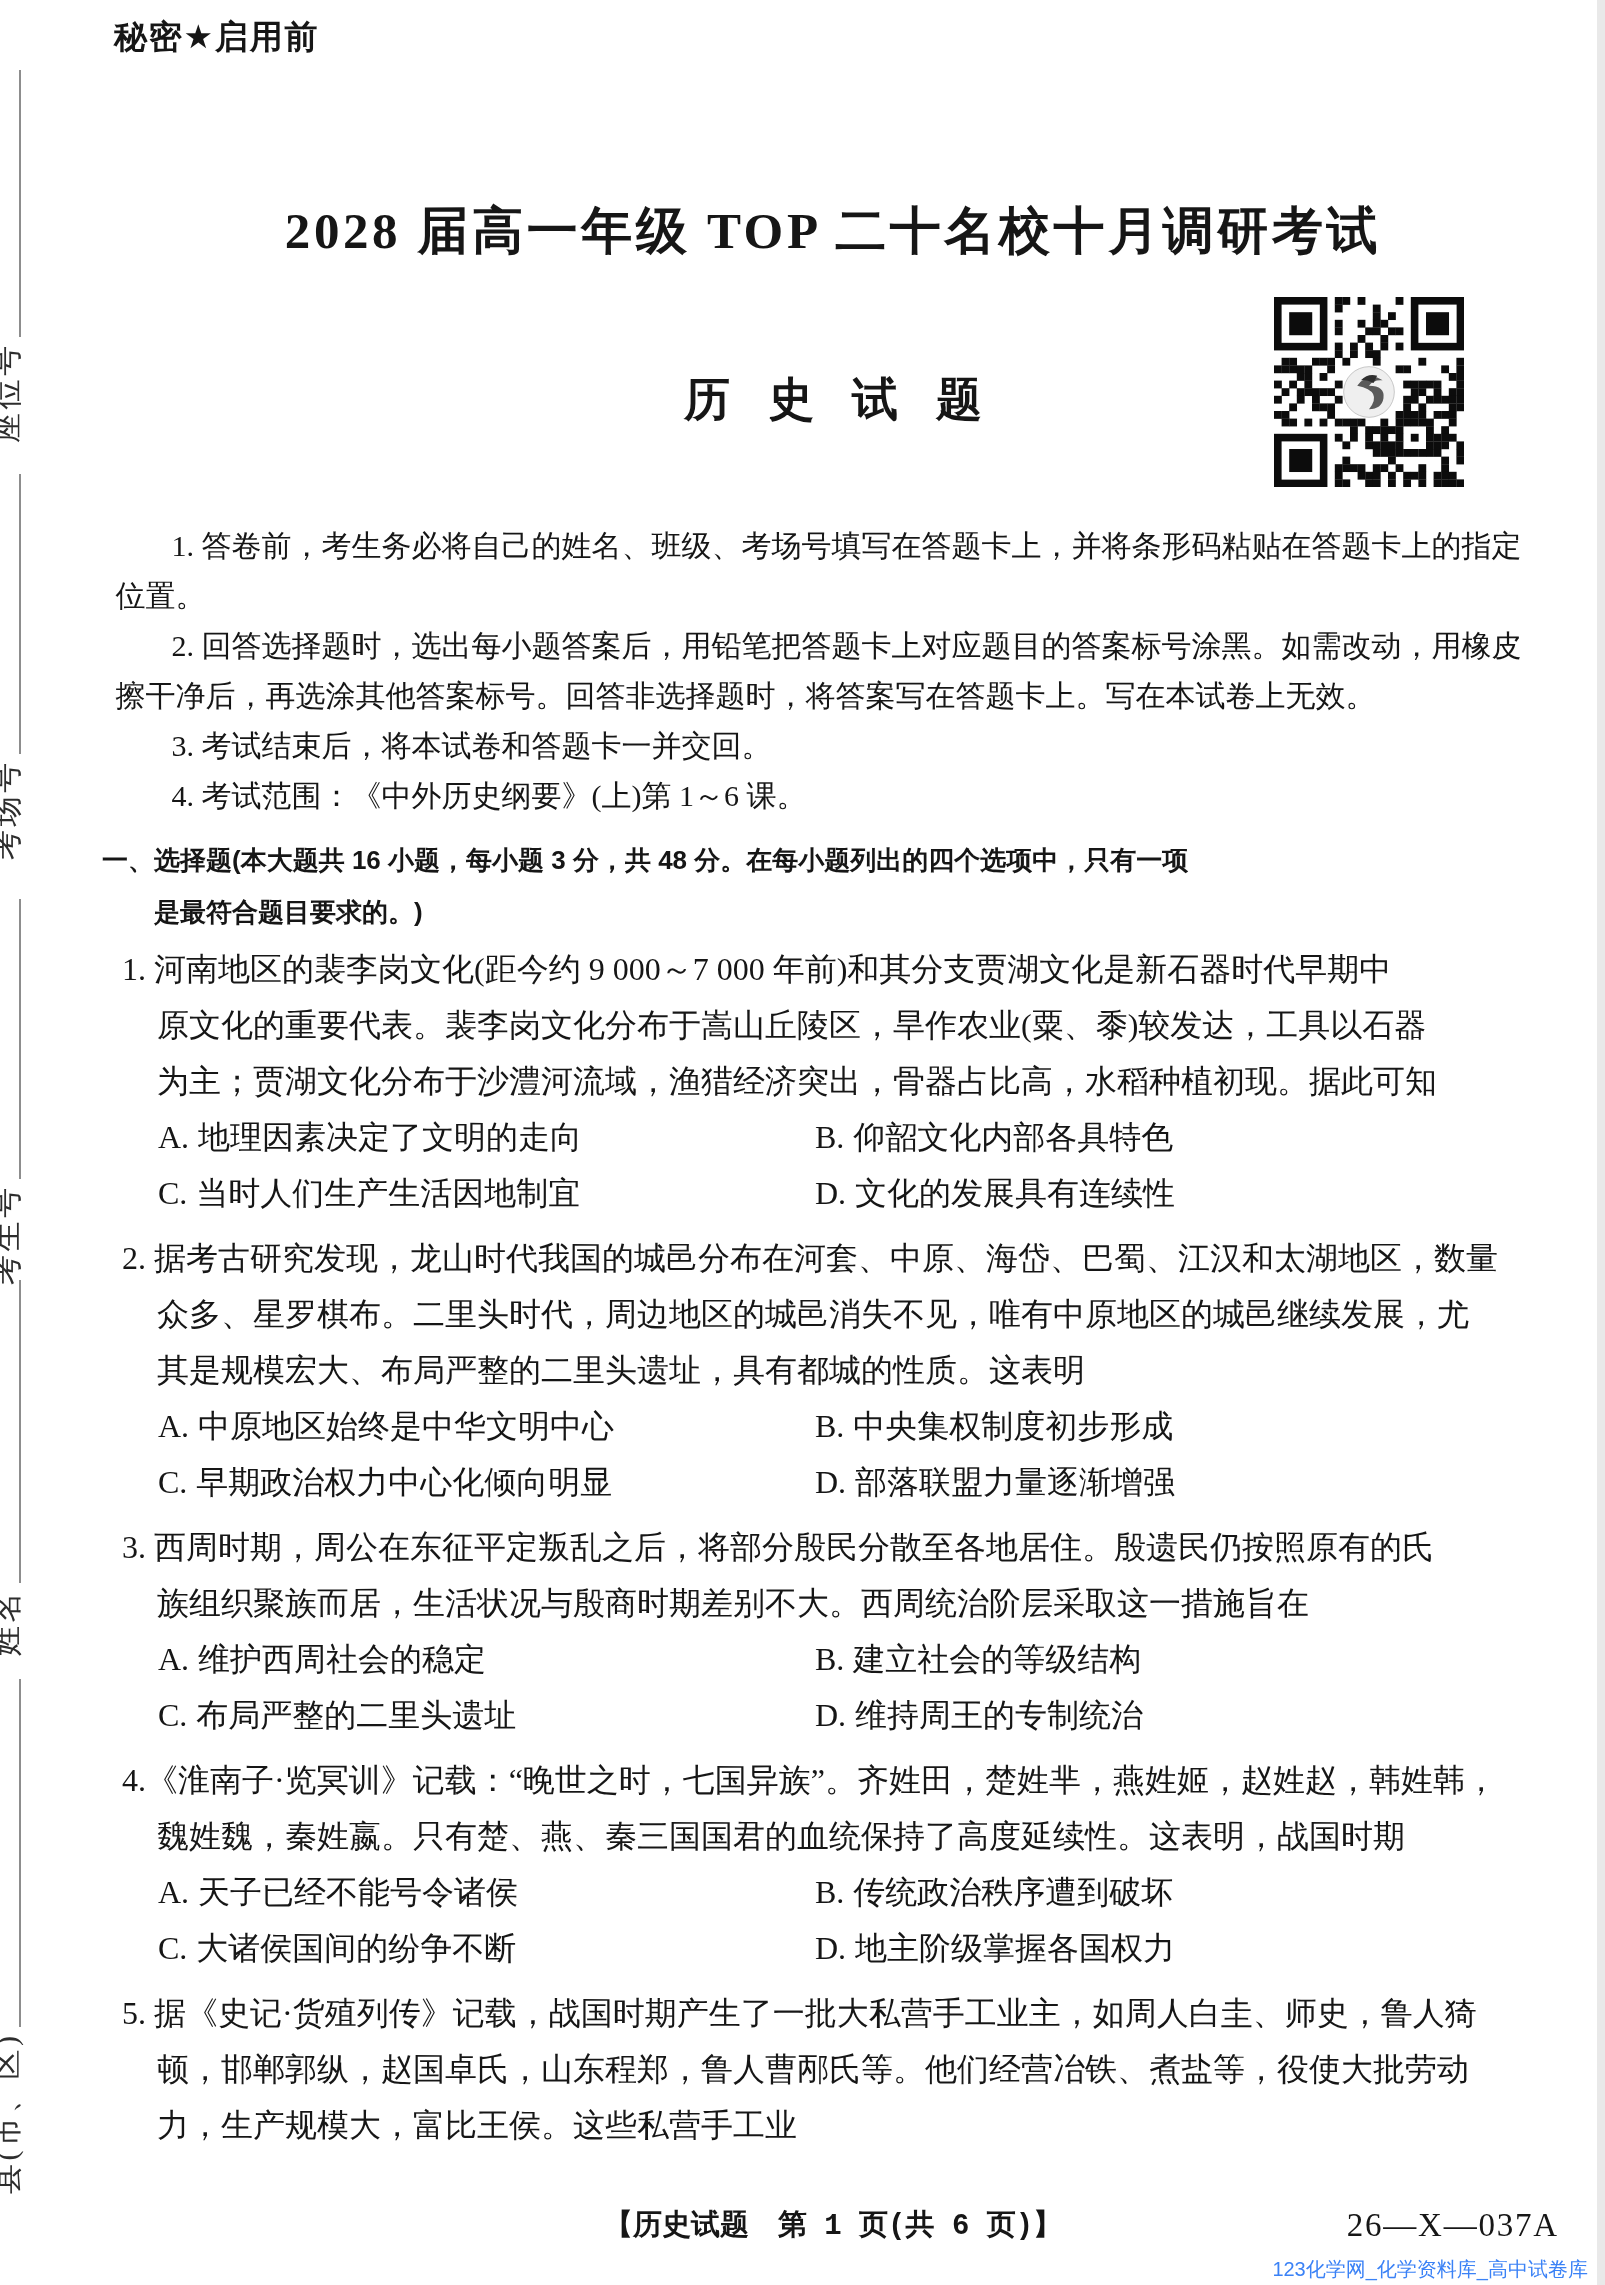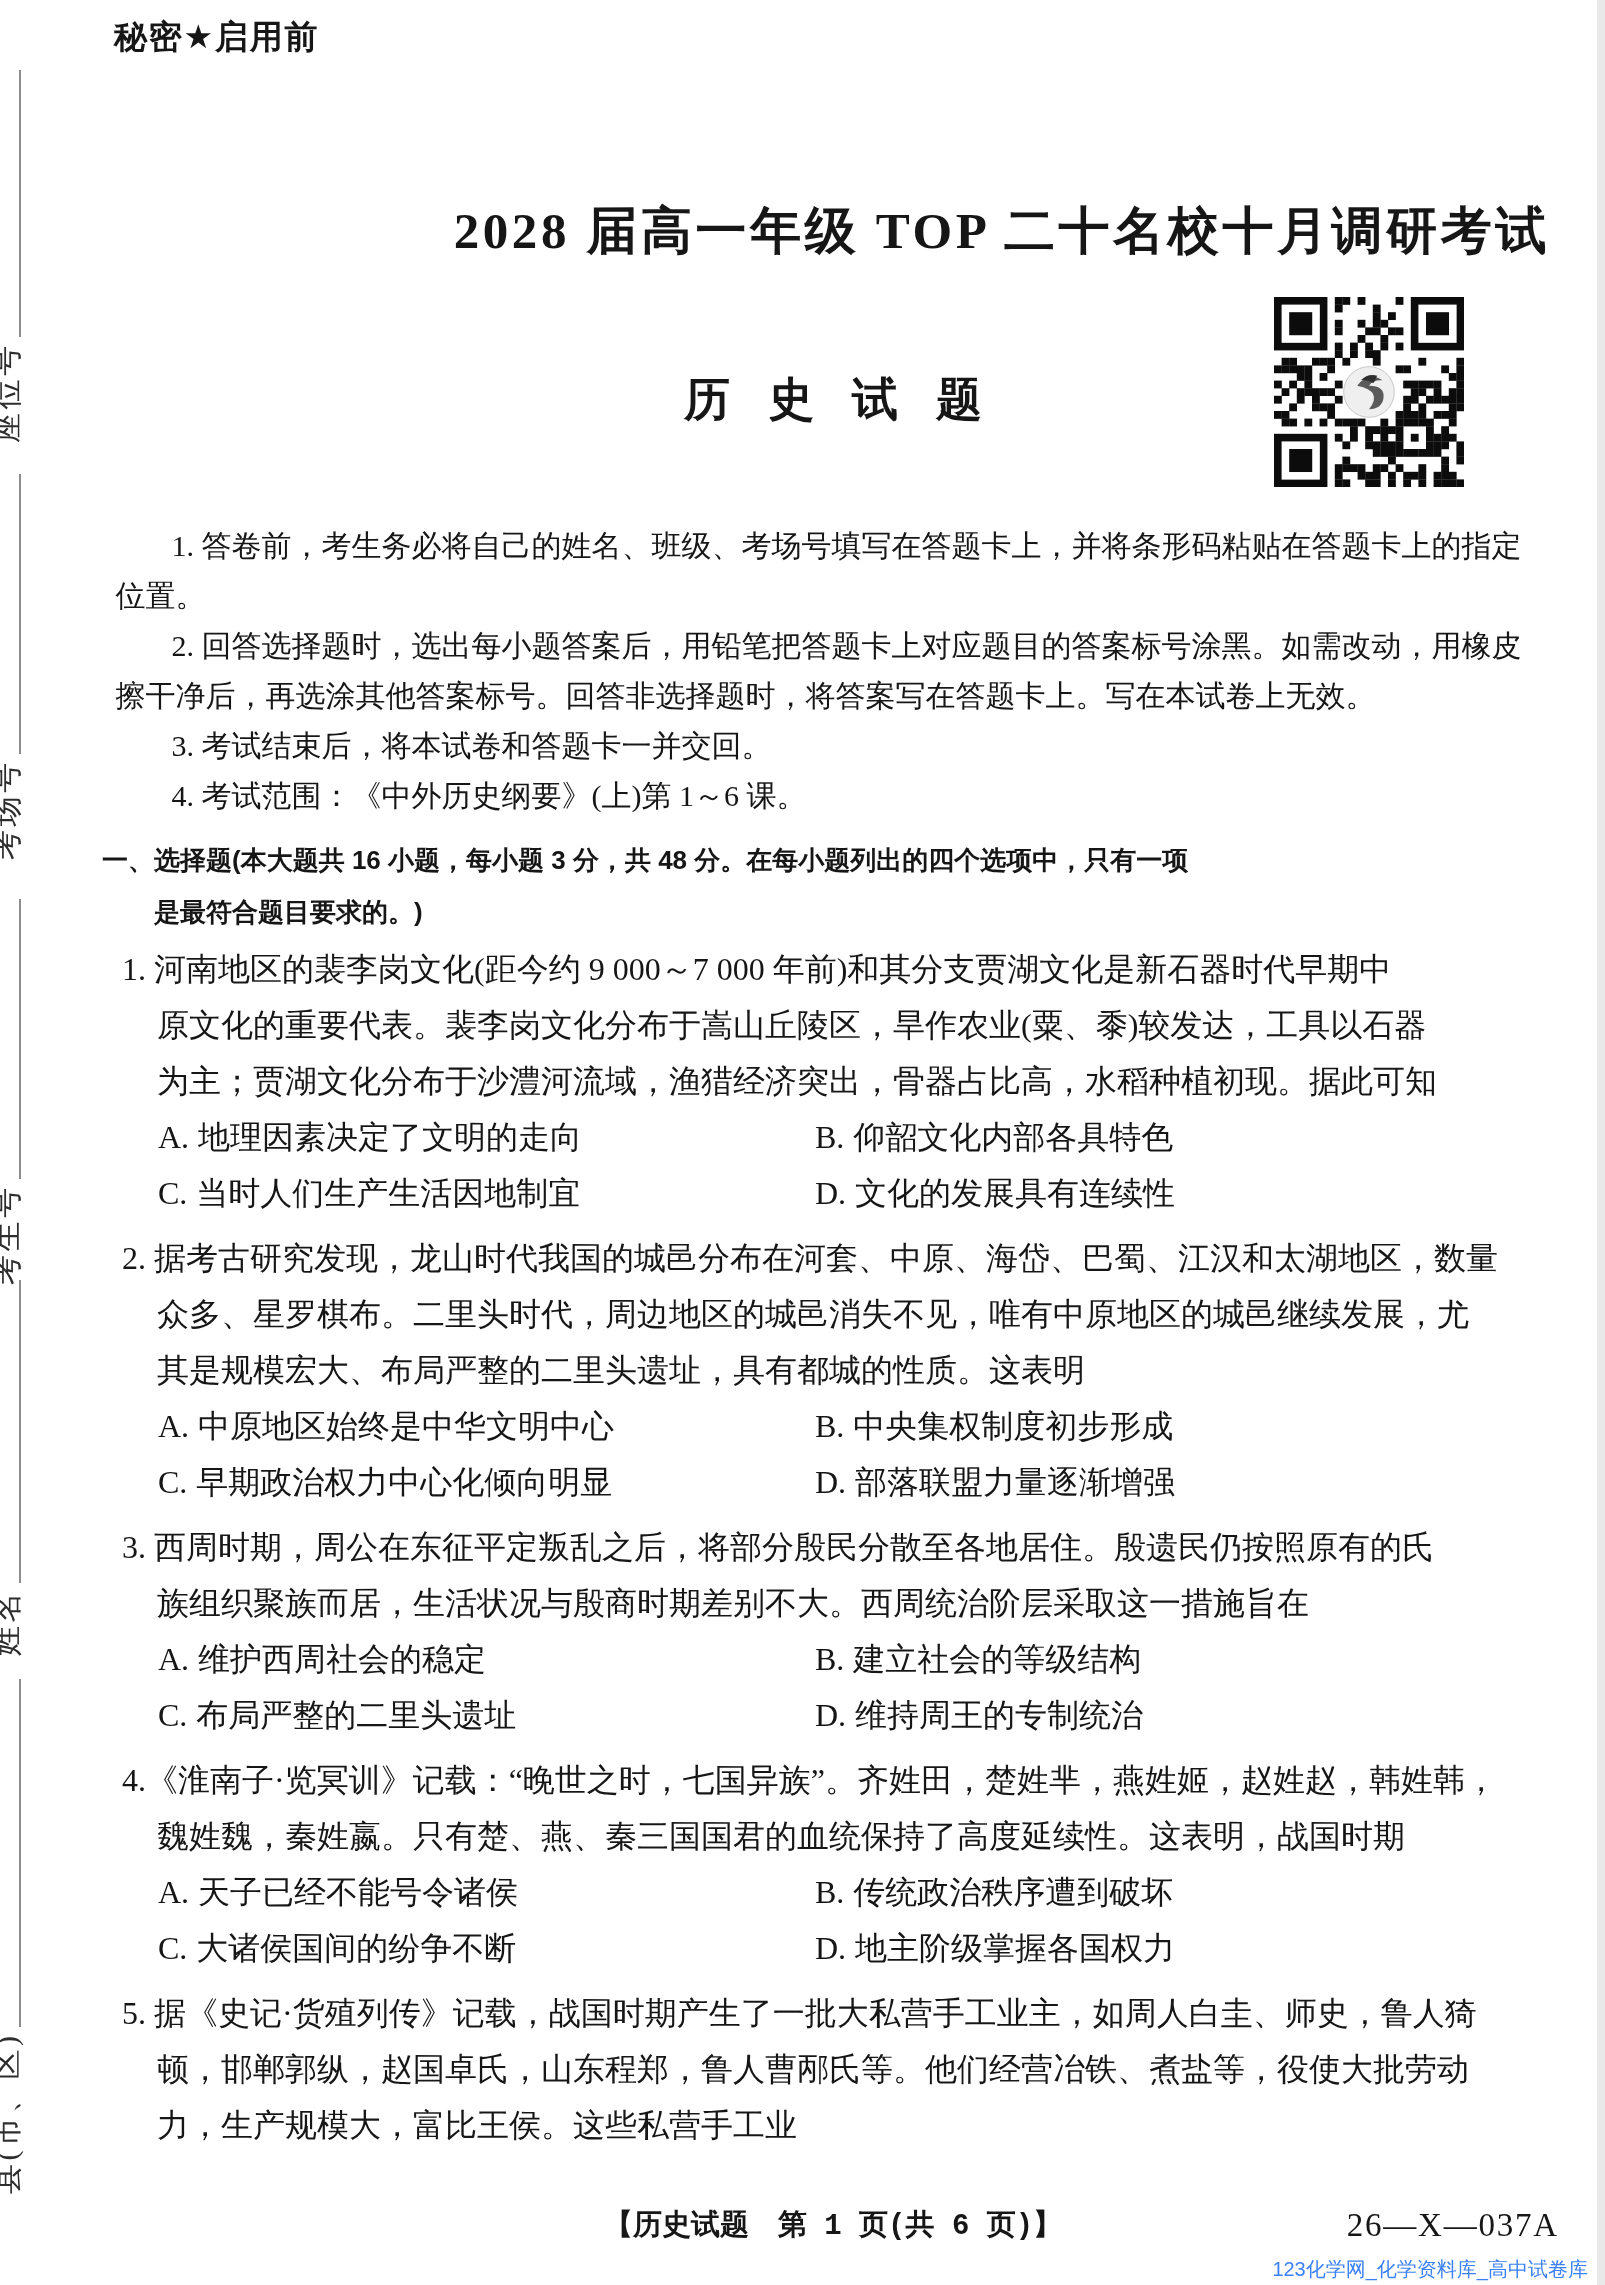--- a/index.html
+++ b/index.html
@@ -21,21 +21,21 @@
     position:absolute; left:27px; height:40px; line-height:40px;
     transform-origin:0 100%; transform:rotate(-90deg);
     white-space:nowrap; font-size:30px; color:#2d2d2d; letter-spacing:3.6px;
   }
   .seal-fill {
     display:inline-block; height:0; border-bottom:2.7px solid #8d8d8d;
     vertical-align:-3.6px; margin-left:5.4px;
   }
 
   .head-title {
-    position:absolute; left:116px; top:197px; width:1434px; text-align:right;
+    position:absolute; left:116px; top:197px; width:1434px; text-align:center;
     font-weight:bold; font-size:51px; letter-spacing:3.6px; white-space:pre;
   }
   .sub-title {
     position:absolute; left:116px; top:369px; width:1434px; text-align:center;
     font-weight:bold; font-size:46px; letter-spacing:38px; text-indent:38px;
   }
 
   .qr { position:absolute; left:1274px; top:297px; width:190px; height:190px; }
 
   .flow { position:absolute; left:102px; top:521px; width:1447px; }

